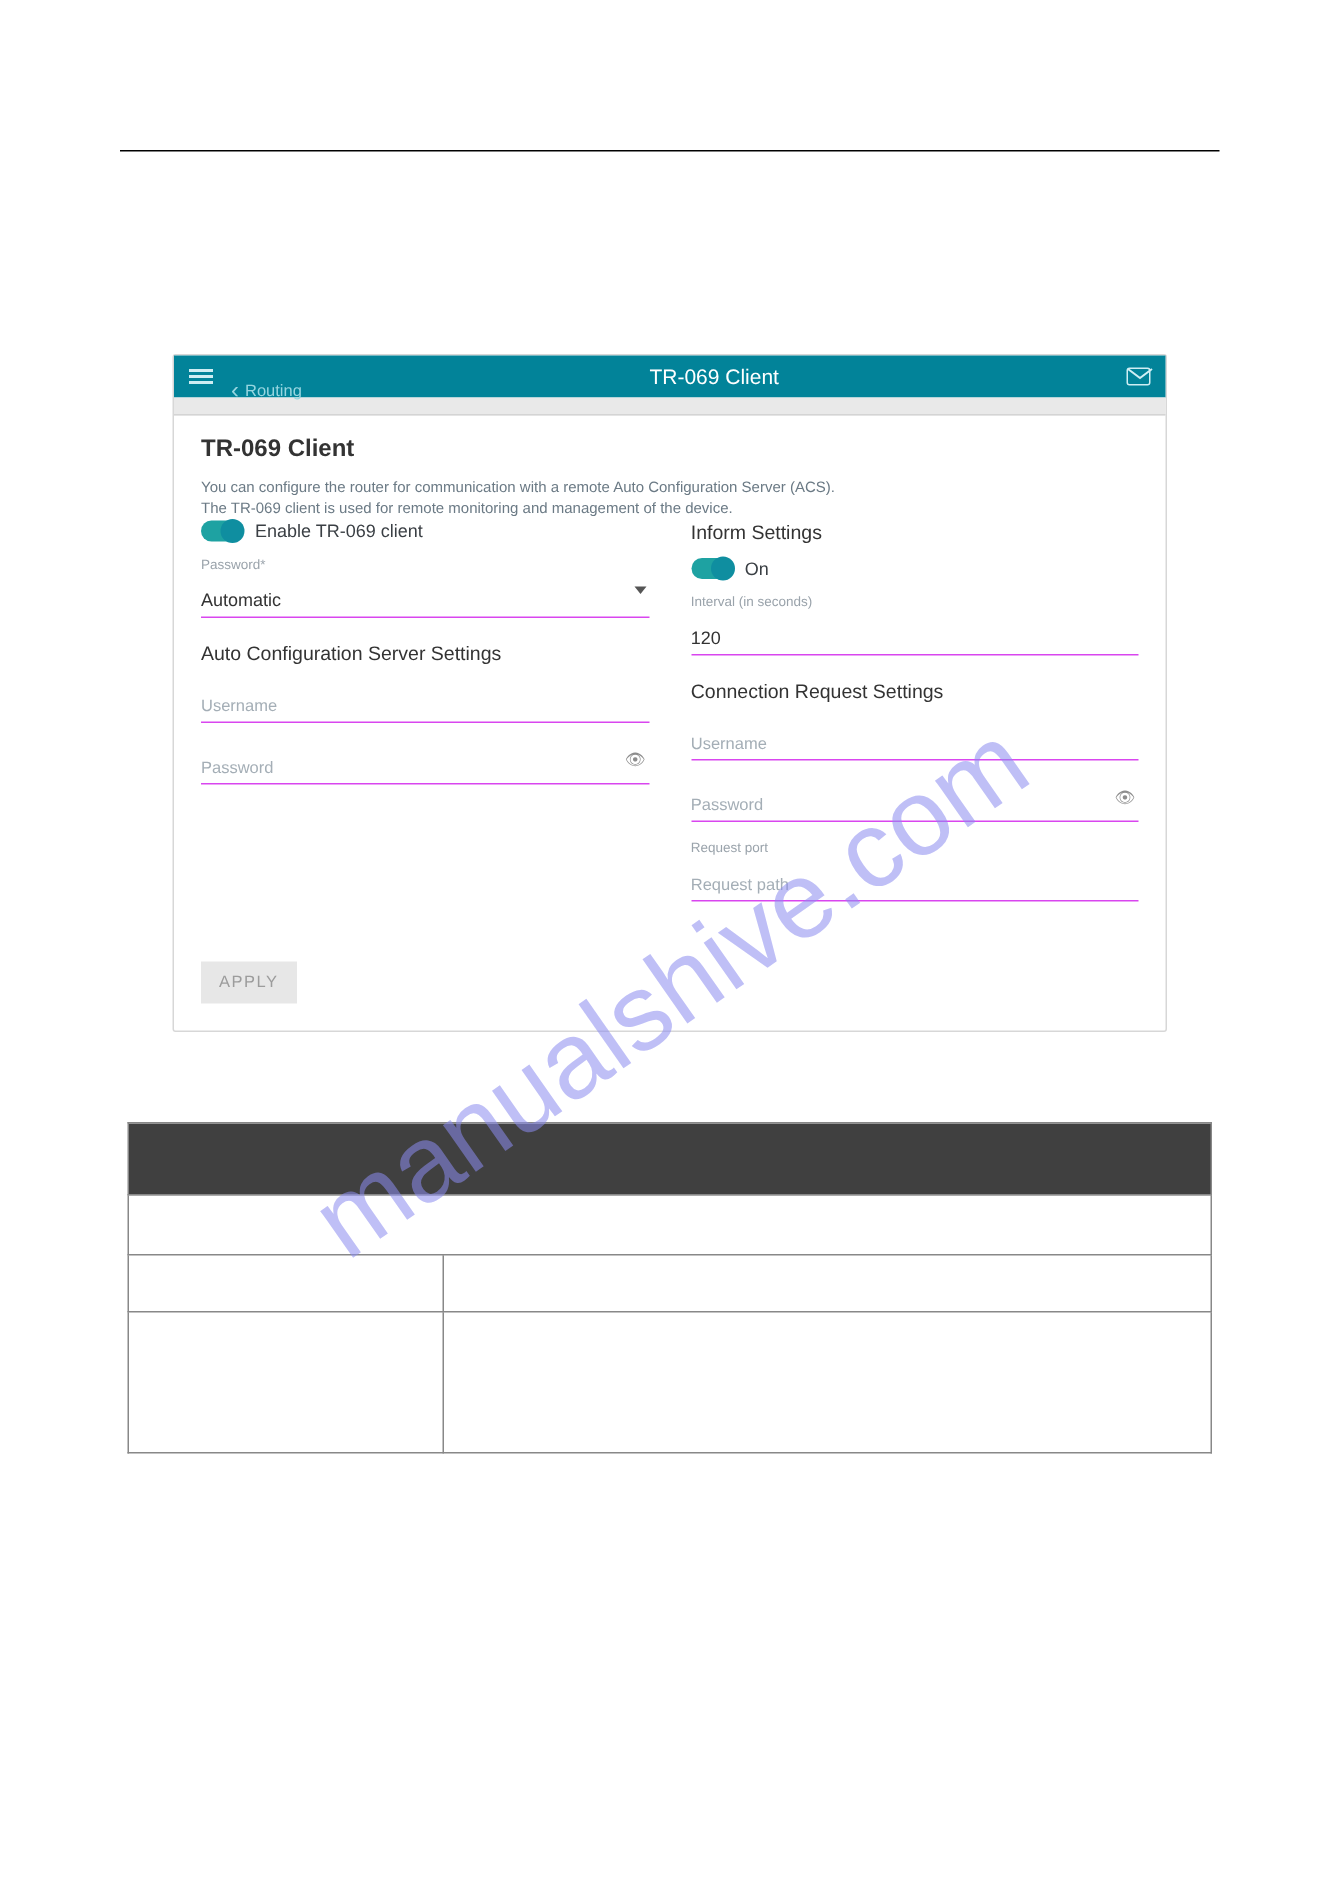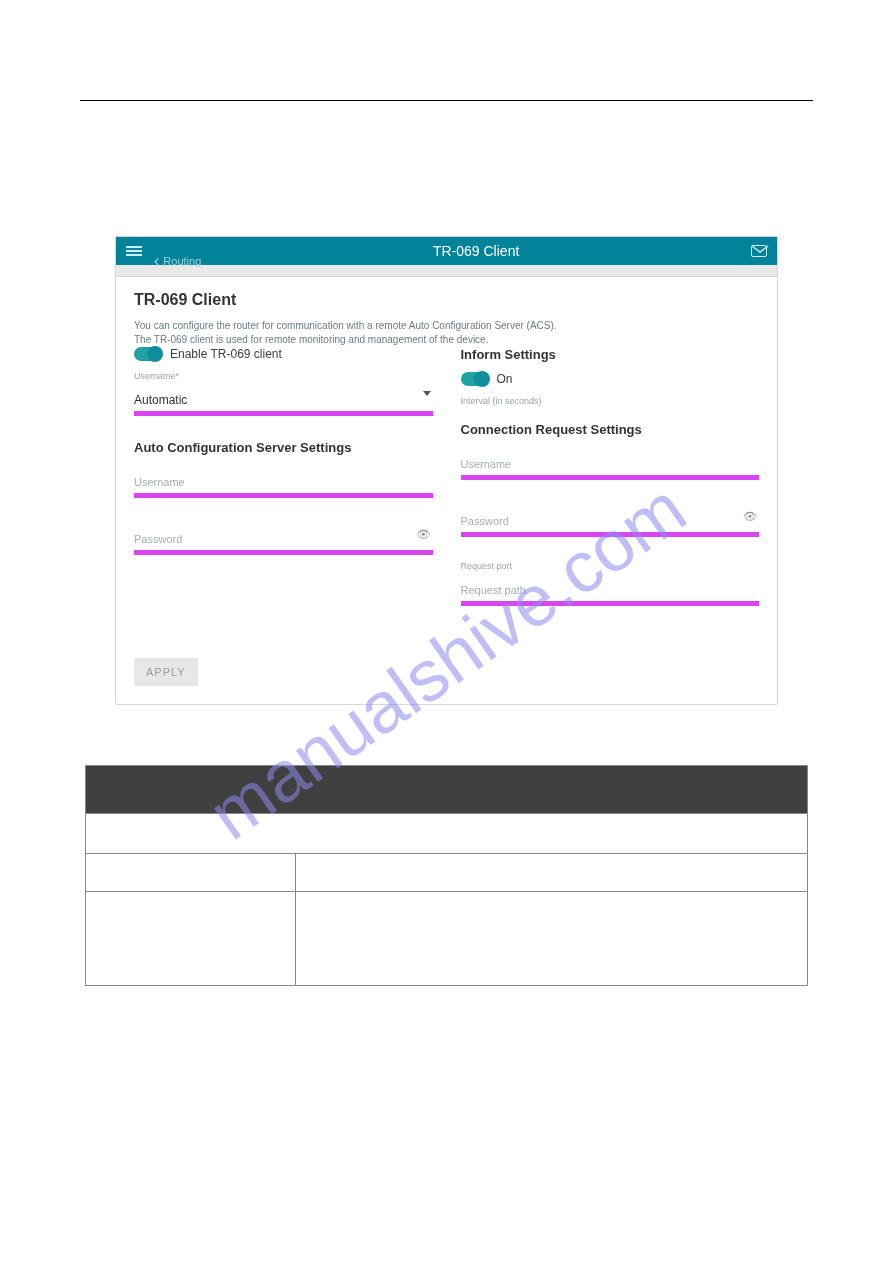--- a/index.html
+++ b/index.html
@@ -136,23 +136,23 @@
     color: #3a3f44;
     font-weight: 500;
   }
   .small-label {
     font-size: 9px;
     color: #9aa3ab;
     margin-bottom: 2px;
     display: block;
   }
   .field {
-    border-bottom: 5px solid #d946ef;
+    border-bottom: 1px solid #d946ef;
     padding: 8px 0 4px 0;
-    margin-bottom: 24px;
+    margin-bottom: 12px;
     position: relative;
   }
   .field .value {
     font-size: 12px;
     color: #333;
   }
   .field .placeholder {
     font-size: 11px;
     color: #a4aeb6;
   }
@@ -167,21 +167,21 @@
   }
   .eye {
     position: absolute;
     right: 2px;
     top: 6px;
     font-size: 11px;
     color: #8d8d8d;
   }
   .section-title {
     font-size: 13px;
-    font-weight: 700;
+    font-weight: 400;
     color: #333;
     margin: 16px 0 10px 0;
   }
   .apply-btn {
     margin-top: 28px;
     padding: 8px 12px;
     background: #e7e7e7;
     color: #9c9c9c;
     font-size: 11px;
     letter-spacing: 1px;
@@ -257,21 +257,21 @@
       <span>The TR-069 client is used for remote monitoring and management of the device.</span>
     </div>
 
     <div class="columns">
 
       <div class="col">
         <div class="toggle-row">
           <div class="toggle"></div>
           <div class="toggle-label">Enable TR-069 client</div>
         </div>
-        <span class="small-label">Username*</span>
+        <span class="small-label">Password*</span>
         <div class="field dropdown">
           <span class="value">Automatic</span>
           <span class="caret"></span>
         </div>
 
         <div class="section-title">Auto Configuration Server Settings</div>
 
         <div class="field">
           <span class="placeholder">Username</span>
         </div>
@@ -281,20 +281,23 @@
         </div>
       </div>
 
       <div class="col">
         <div class="section-title" style="margin-top:0">Inform Settings</div>
         <div class="toggle-row">
           <div class="toggle"></div>
           <div class="toggle-label">On</div>
         </div>
         <span class="small-label">Interval (in seconds)</span>
+        <div class="field">
+          <span class="value">120</span>
+        </div>
 
         <div class="section-title">Connection Request Settings</div>
 
         <div class="field">
           <span class="placeholder">Username</span>
         </div>
         <div class="field">
           <span class="placeholder">Password</span>
           <span class="eye">👁</span>
         </div>

